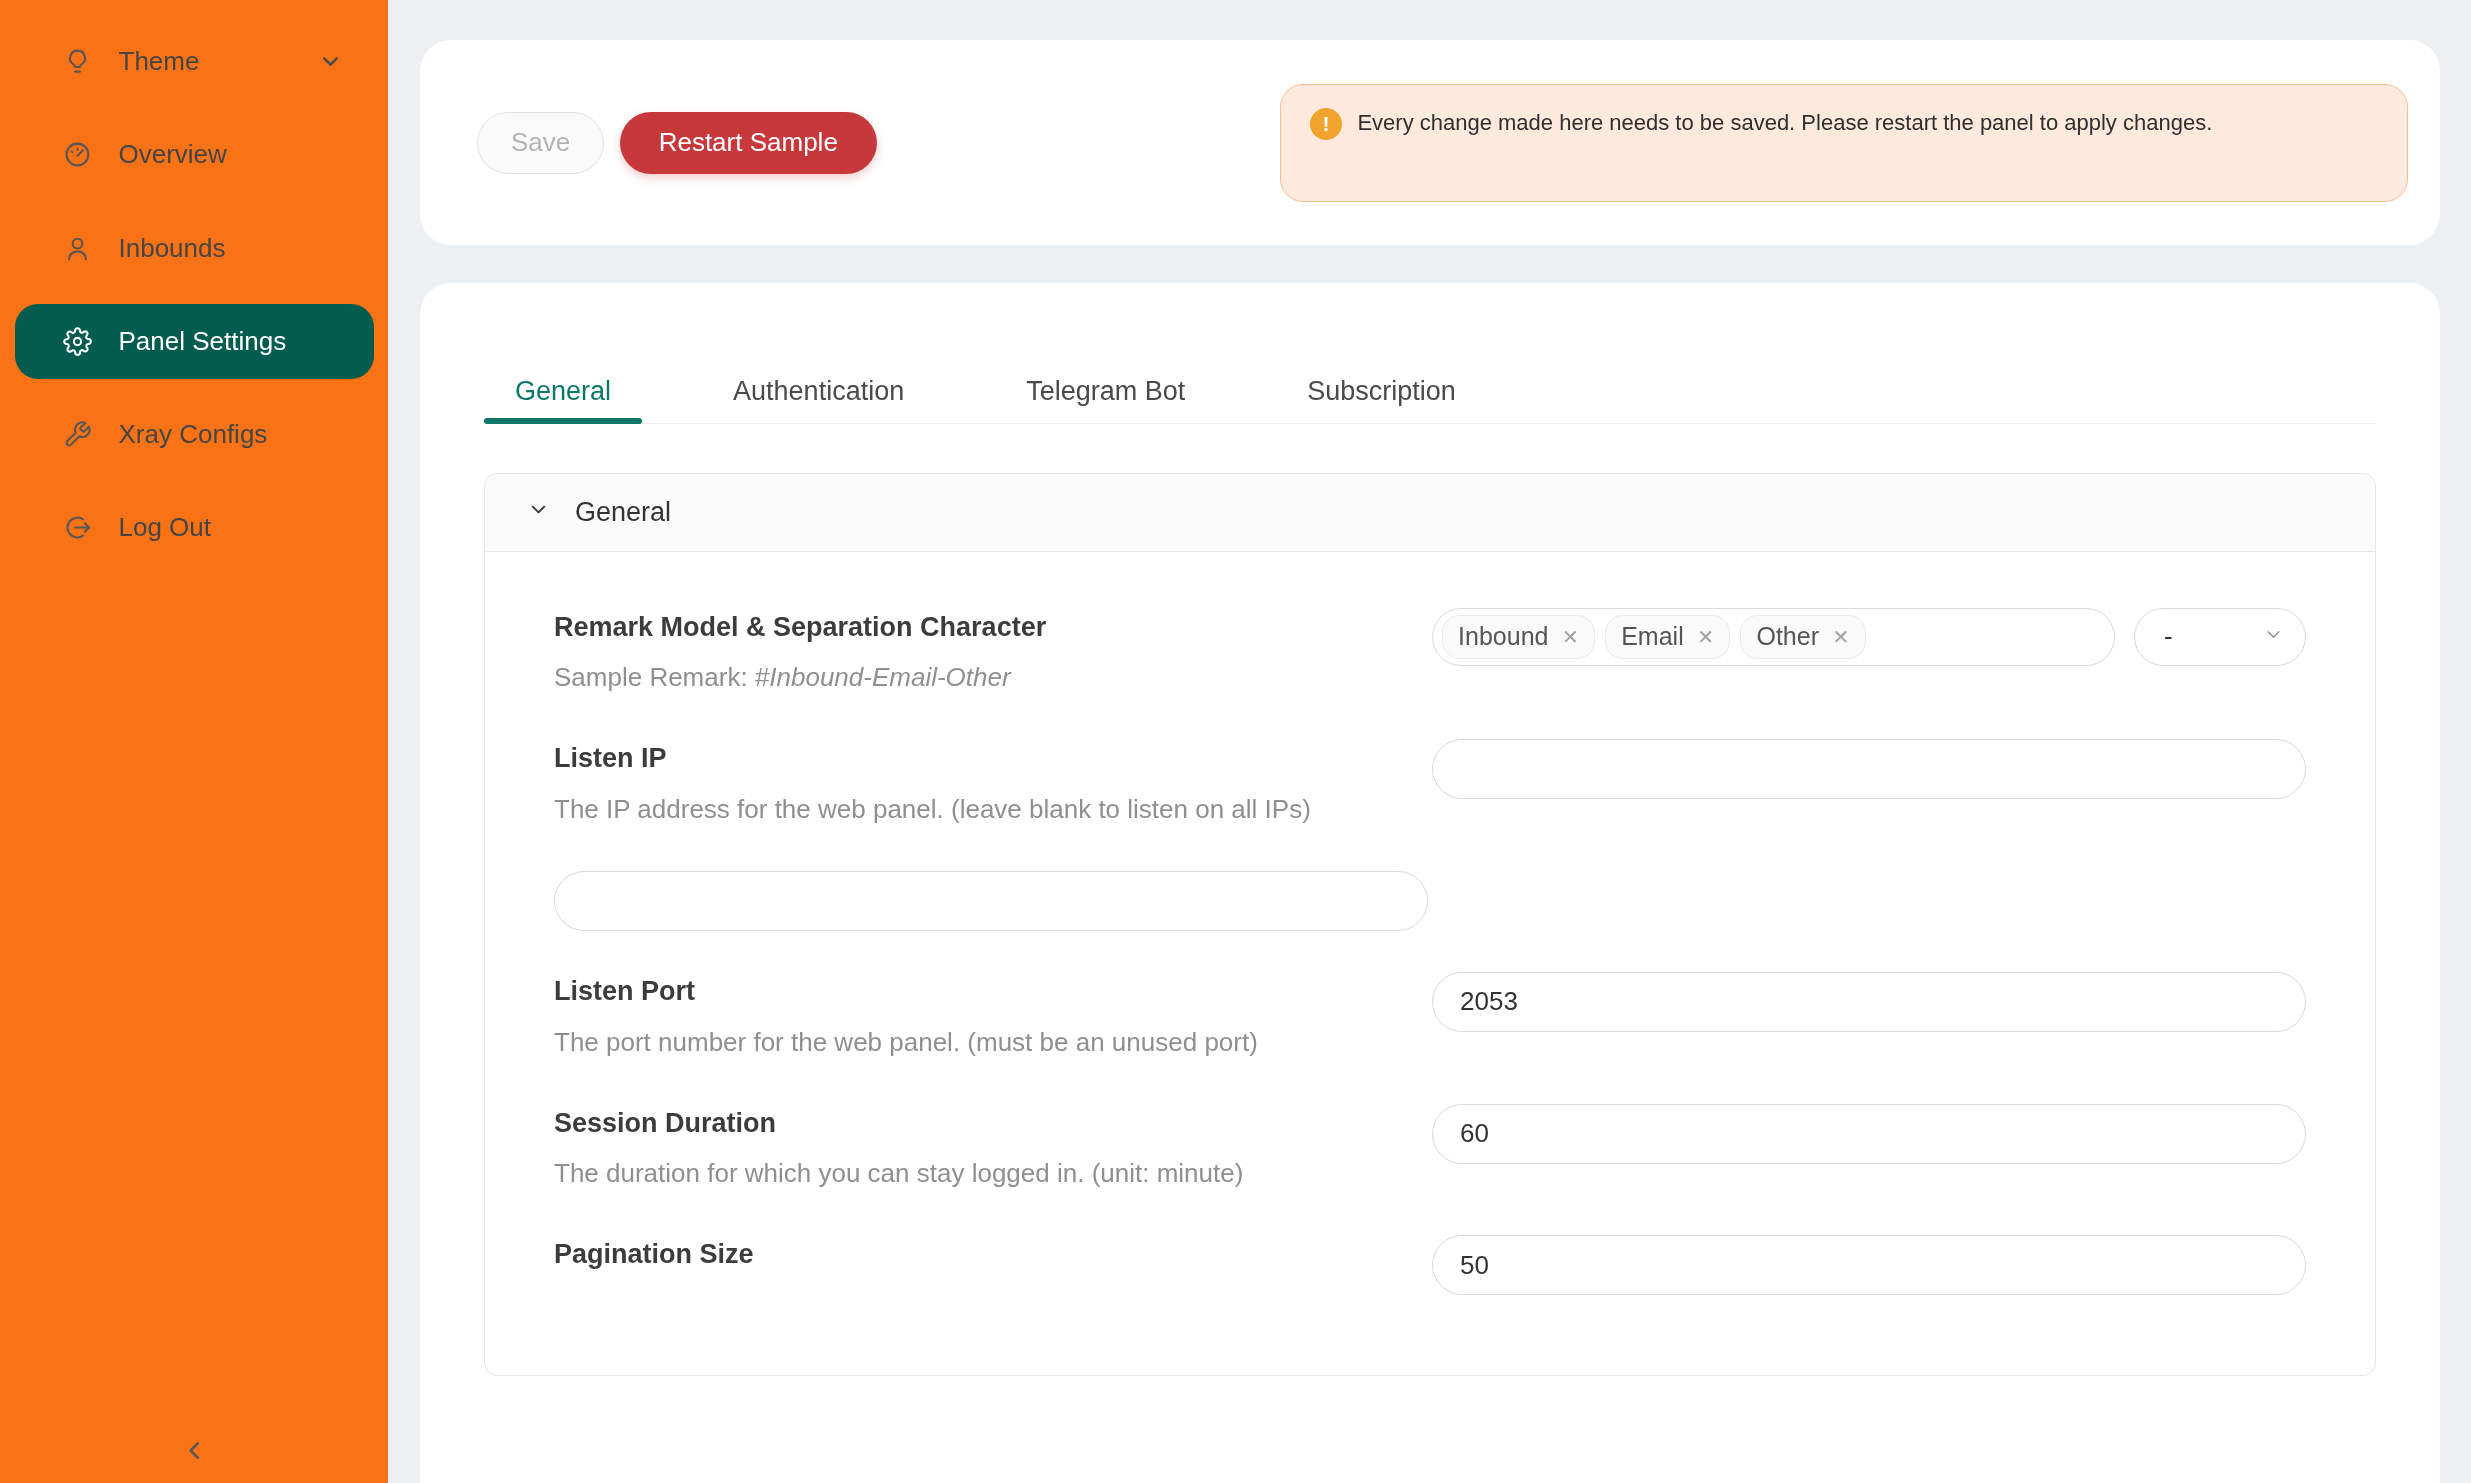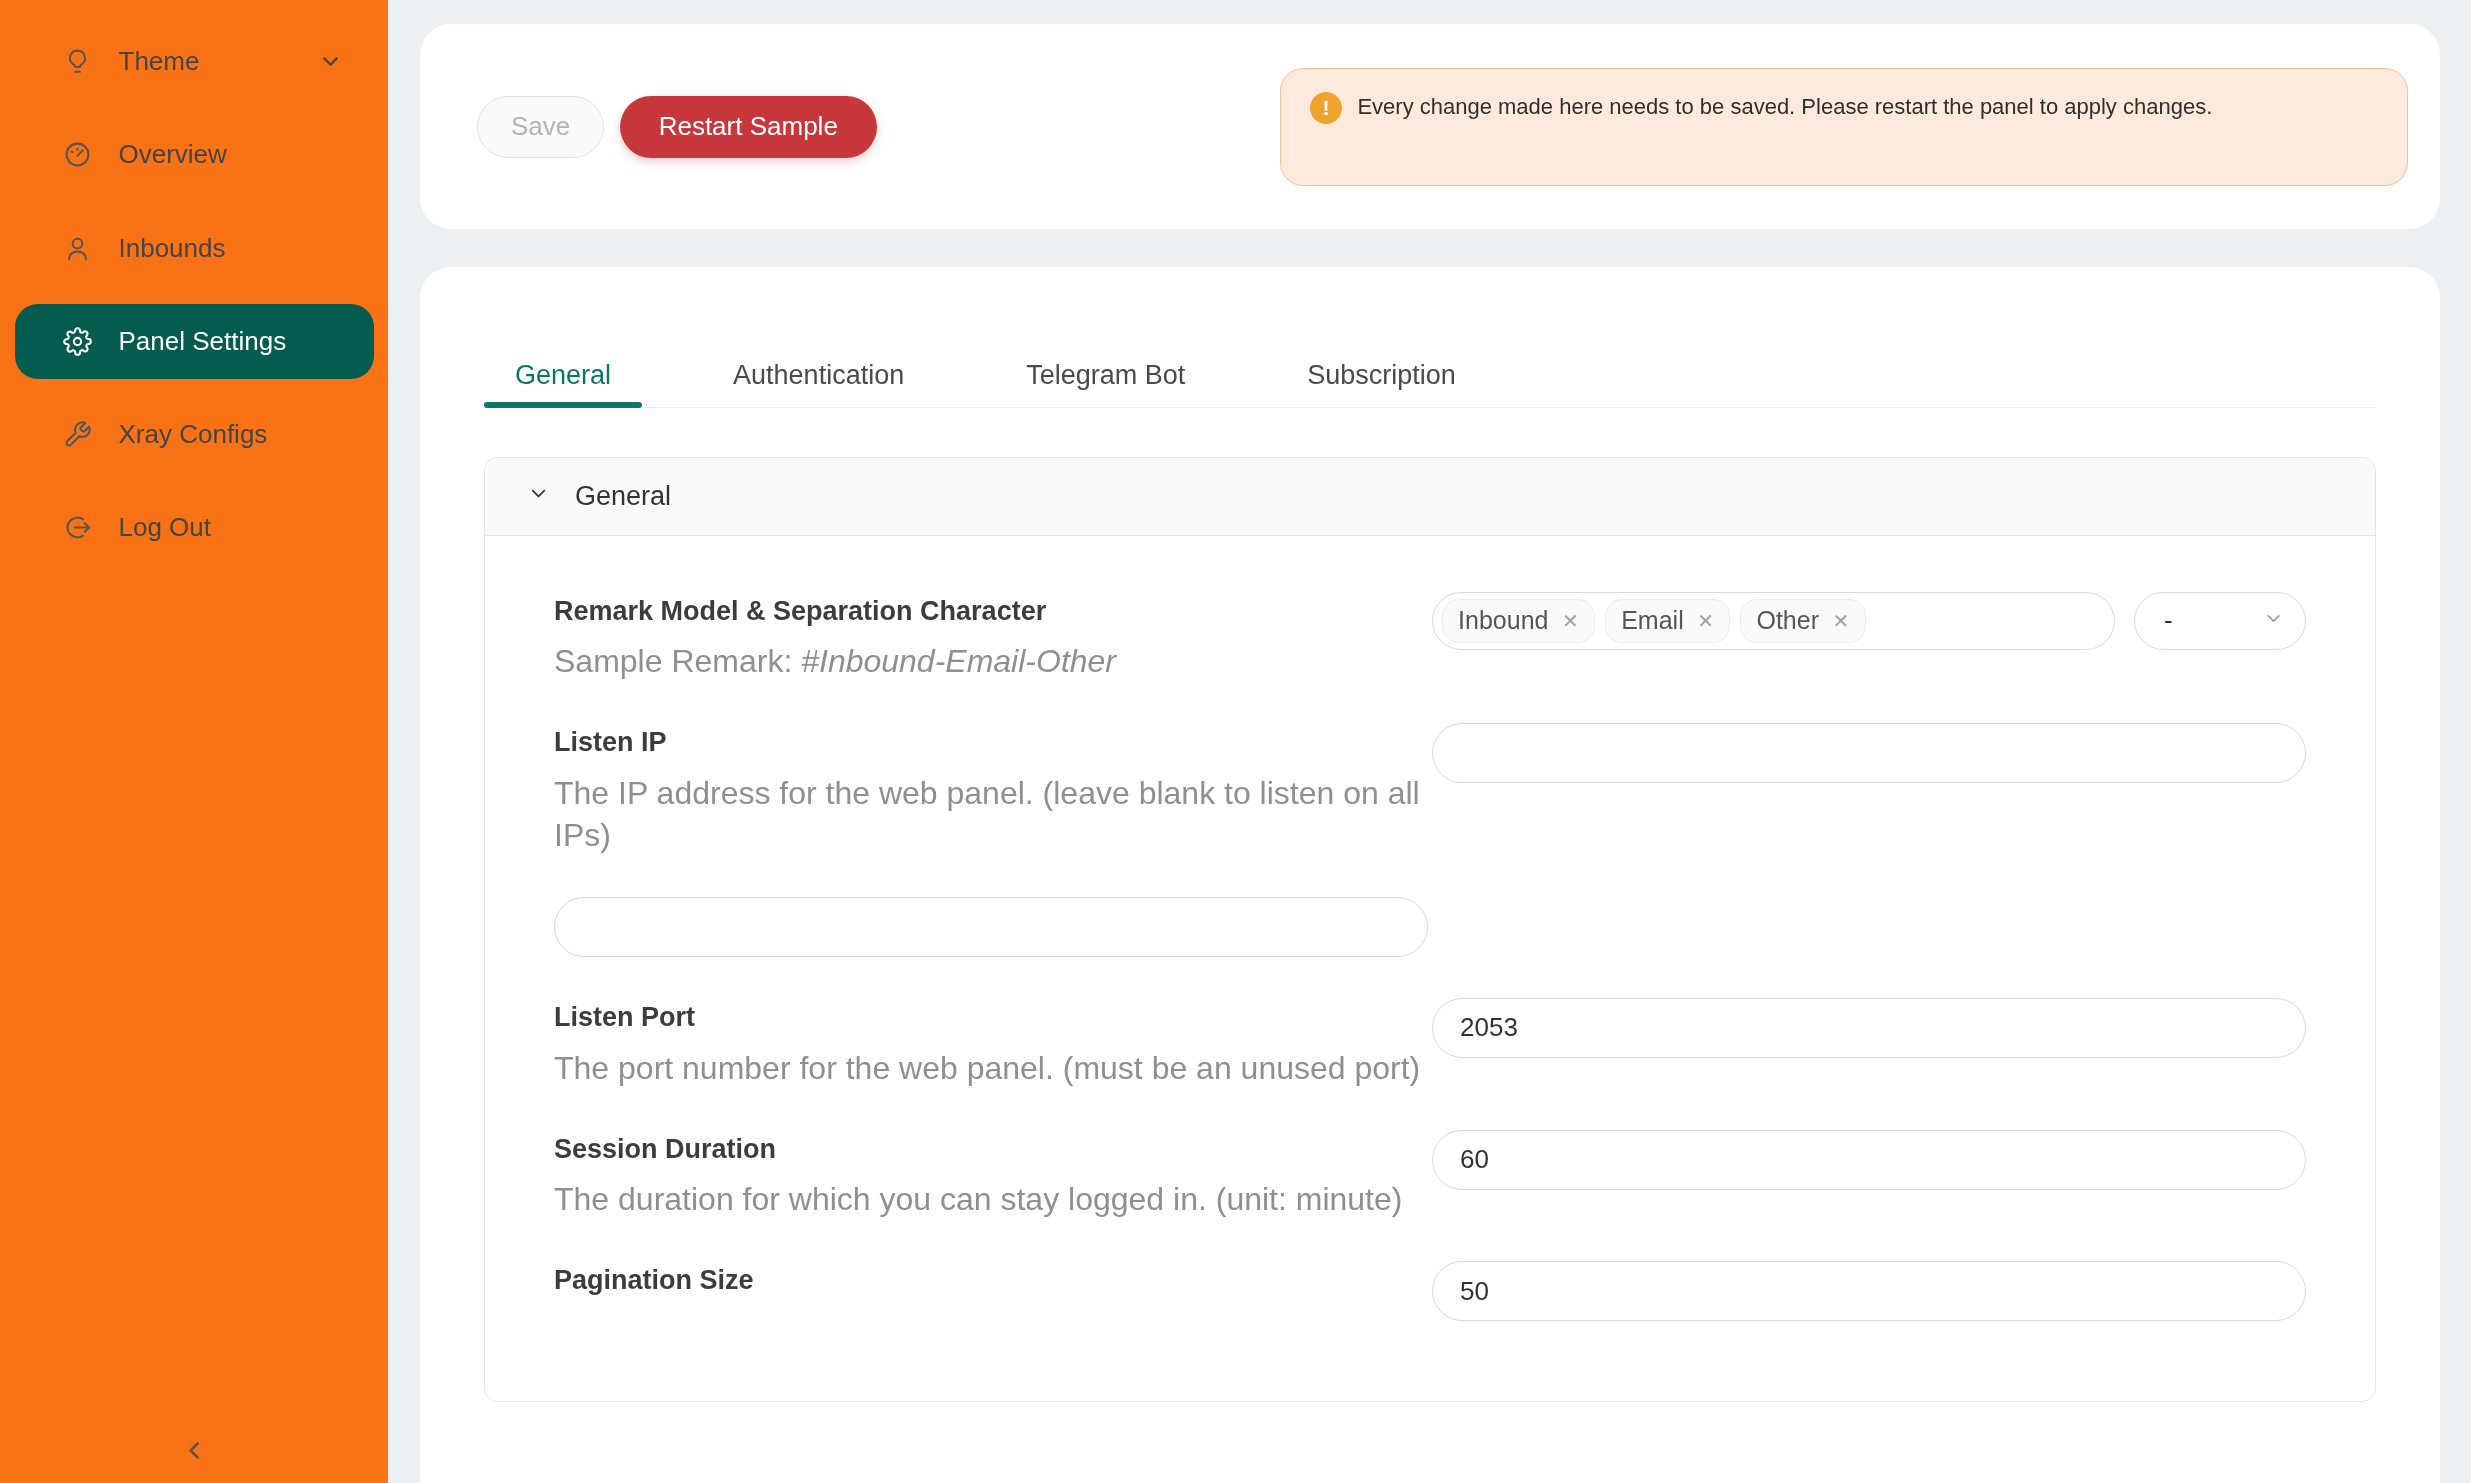--- a/index.html
+++ b/index.html
@@ -26,21 +26,21 @@
   .side-item.active .ic svg { stroke:#ffffff; }
   .side-item .chev { margin-left:auto; display:flex; }
   .side-item .chev svg { width:25px; height:25px; stroke:#4a4a4a; fill:none; stroke-width:2.4; stroke-linecap:round; stroke-linejoin:round; }
   .sidebar-collapse {
     position:absolute; bottom:13.5px; left:0; right:0;
     display:flex; justify-content:center; cursor:pointer;
   }
   .sidebar-collapse svg { width:31px; height:31px; stroke:#555; fill:none; stroke-width:2; stroke-linecap:round; stroke-linejoin:round; }
 
   
-  .main { flex:1; padding:24px 32px 0; overflow:hidden; }
+  .main { flex:1; padding:40px 32px 0; overflow:hidden; }
 
   .card-top {
     background:#fff; border-radius:31px; height:205px; margin-bottom:38px;
     display:flex; align-items:center; justify-content:space-between;
     padding:0 32px 0 57px;
   }
   .btn-group { display:flex; gap:15.4px; }
   .btn {
     height:62px; border-radius:31px; font-size:26px; padding:0 33px;
     font-family:"Liberation Sans", sans-serif; cursor:pointer; border:none;
@@ -86,21 +86,21 @@
     padding:0 42px; border-bottom:1.4px solid #e4e6e8; border-radius:13.5px 13.5px 0 0;
     font-size:27px; color:#333; cursor:pointer;
   }
   .collapse-header svg { width:23px; height:23px; stroke:#3a3a3a; fill:none; stroke-width:2; stroke-linecap:round; stroke-linejoin:round; }
   .collapse-body { padding:56px 69px 39px; }
 
   
   .form-row { display:flex; justify-content:space-between; align-items:flex-start; margin-bottom:41px; }
   .row-left { width:1004px; }
   .row-label { font-size:27px; font-weight:bold; color:#3c3c3c; line-height:39px; }
-  .row-desc { font-size:32px; color:#8f8f8f; line-height:42px; margin-top:9.7px; }
+  .row-desc { font-size:26px; color:#8f8f8f; line-height:42px; margin-top:9.7px; }
   .row-desc .ital { font-style:italic; }
   .row-control { width:874px; flex-shrink:0; display:flex; }
   .text-input {
     width:100%; height:60px; border:1.4px solid #d9d9d9; border-radius:30px;
     font-size:26px; color:#333; padding:0 27px; outline:none; background:#fff;
     font-family:"Liberation Sans", sans-serif;
   }
   .tags-box {
     flex:1; height:58px; border:1.4px solid #d9d9d9; border-radius:29px;
     display:flex; align-items:center; padding:0 8.7px; gap:9.7px;

